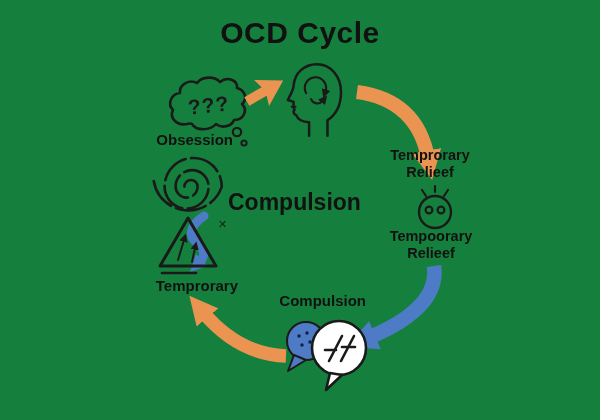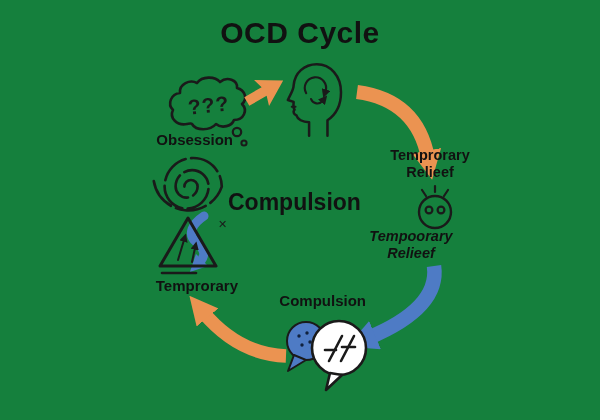--- a/index.html
+++ b/index.html
@@ -76,21 +76,21 @@
   <div class="abs relief-label" style="left:378px;top:147px;width:104px;">Temprorary
 Relieef</div>
 
   <svg class="abs" style="left:410px;top:183px;" width="50" height="50" viewBox="0 0 50 50">
     <circle class="ink" stroke-width="2.4" cx="25" cy="29" r="16"></circle>
     <circle class="ink" stroke-width="2.2" cx="19" cy="27" r="3.4"></circle>
     <circle class="ink" stroke-width="2.2" cx="31" cy="27" r="3.4"></circle>
     <path class="ink" stroke-width="2.2" d="M25,3 L25,9 M12,7 L16,13 M38,7 L34,13"></path>
   </svg>
 
-  <div class="abs relief-label" style="left:356px;top:228px;width:110px;font-style:italic;">Tempoorary
+  <div class="abs relief-label" style="left:376px;top:228px;width:110px;">Tempoorary
 Relieef</div>
 
   <svg class="abs" style="left:352px;top:256px;" width="95" height="92" viewBox="0 0 95 92">
     <path d="M82,10 Q88,52 16,82" fill="none" stroke="#4E7BC5" stroke-width="14.5" marker-end="url(#ah-b)"></path>
   </svg>
 
   <div class="abs center-label" style="left:228px;top:189px;width:160px;">Compulsion</div>
 
   <svg class="abs" style="left:149px;top:153px;" width="76" height="72" viewBox="0 0 76 72">
     <path class="ink" stroke-width="1.2" stroke-dasharray="14 2.5" transform="translate(-46,-50) scale(2.2)" d="M37,38 a3,3 0 0 1 6,0 a5,5 0 0 1 -10,0 a7.5,7.5 0 0 1 15,0 a10,10 0 0 1 -20,0 a13,13 0 0 1 26,0 a16,16 0 0 1 -31,-3"></path>

